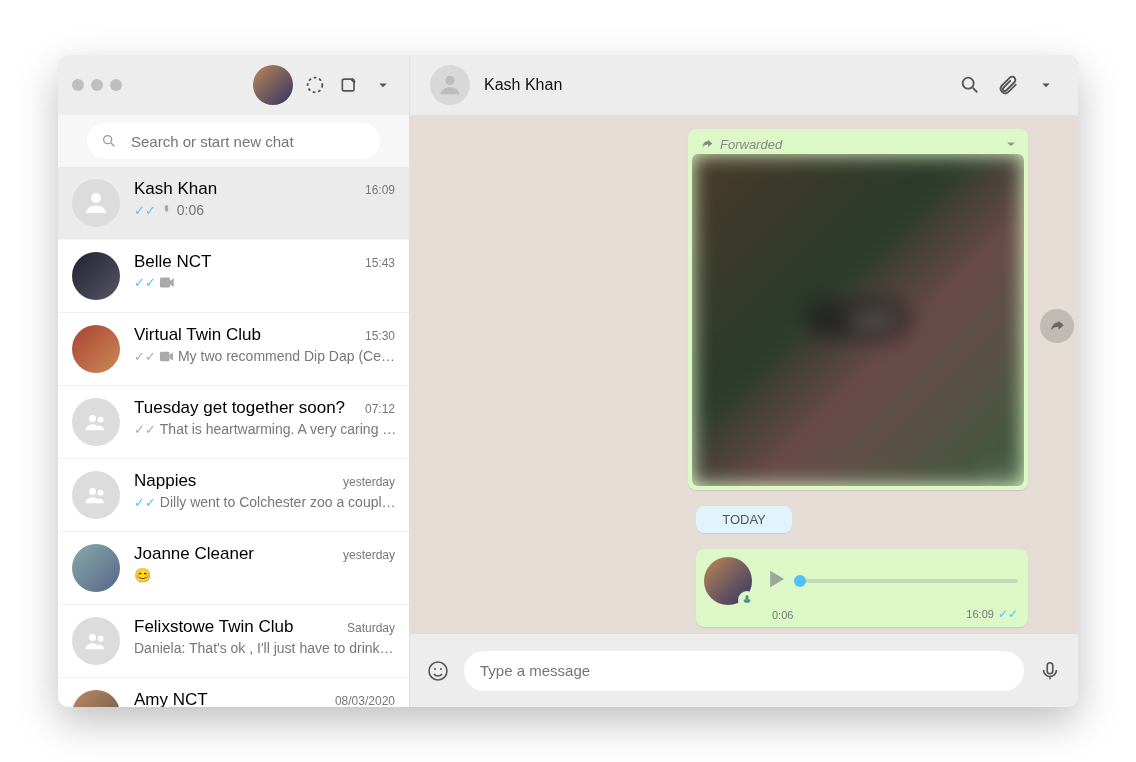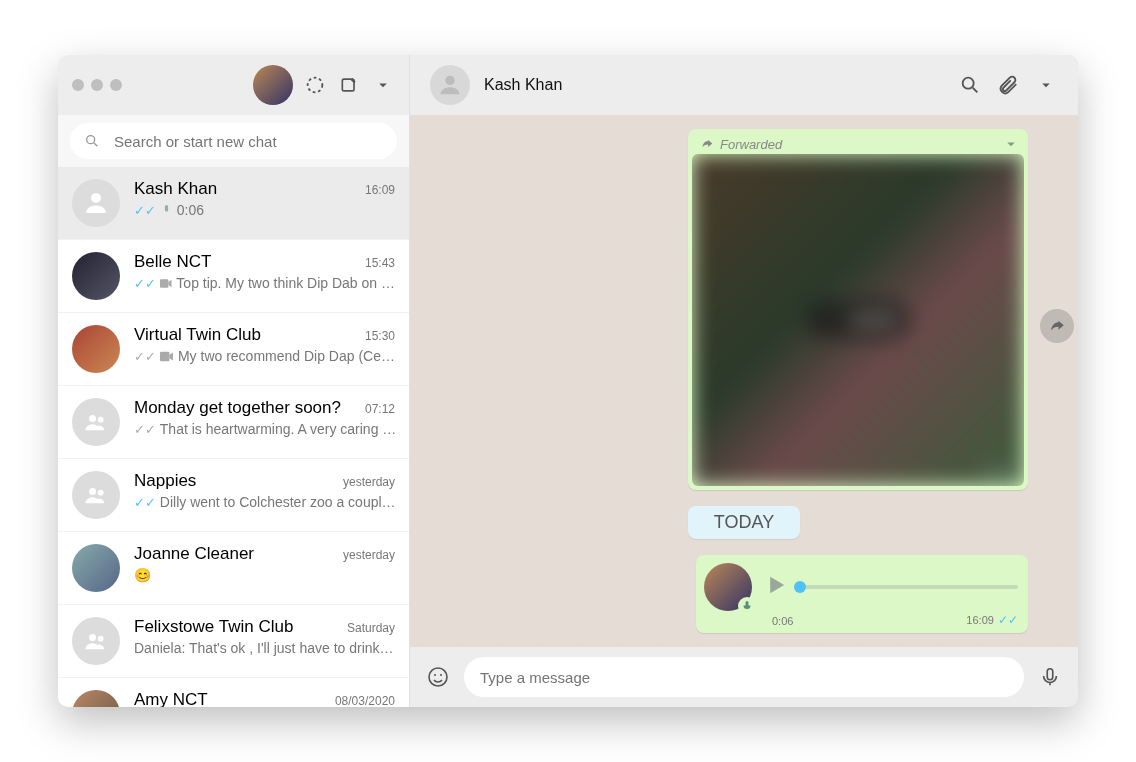--- a/index.html
+++ b/index.html
@@ -6,21 +6,21 @@
 body { font-family: -apple-system, "Segoe UI", Helvetica, Arial, sans-serif; background: #fff; display: flex; justify-content: center; align-items: center; height: 762px; }
 .window { width: 1020px; height: 652px; background: #ededed; border-radius: 10px; overflow: hidden; display: flex; box-shadow: 0 15px 40px rgba(0,0,0,.25); position: relative; }
 
 
 .left { width: 352px; display: flex; flex-direction: column; background: #fff; border-right: 1px solid #e0e0e0; }
 .lhdr { height: 60px; background: #ededed; display: flex; align-items: center; padding: 0 14px; gap: 10px; }
 .dots { display: flex; gap: 7px; margin-right: auto; }
 .dot { width: 12px; height: 12px; border-radius: 50%; background: #bfbfbf; }
 .me-av { width: 40px; height: 40px; border-radius: 50%; background: linear-gradient(135deg,#b85,#336); }
 .hicon { width: 24px; height: 24px; color: #555; cursor: pointer; display:flex; align-items:center; justify-content:center;}
-.search-wrap { padding: 8px 12px; background: #f7f7f7; }
+.search-wrap { padding: 8px 29px; background: #f7f7f7; }
 .search { display:flex; align-items:center; background:#fff; border-radius:20px; height:36px; padding:0 14px; gap:14px; color:#999;}
 .search input { border:0; outline:0; flex:1; font-size:15px; color:#444; background:transparent;}
 .chats { flex:1; overflow-y:auto; }
 .chat { display:flex; padding:12px 14px; gap:14px; cursor:pointer; border-bottom:1px solid #f2f2f2; }
 .chat.sel { background:#ebebeb; }
 .av { width:48px; height:48px; border-radius:50%; flex-shrink:0; background:#dcdcdc; display:flex; align-items:center; justify-content:center; color:#fff;}
 .av.grp svg{width:28px;height:28px;fill:#fff;}
 .cinfo { flex:1; min-width:0; }
 .crow1 { display:flex; justify-content:space-between; align-items:baseline; }
 .cname { font-size:17px; color:#000; }
@@ -40,33 +40,33 @@
 .bubble { background:#dcf8c6; border-radius:8px; padding:4px; max-width:340px; margin-left:auto; position:relative; box-shadow:0 1px 1px rgba(0,0,0,.1);}
 .fwd { display:flex; align-items:flex-start; gap:6px; color:#888; font-size:13px; font-style:italic; padding:4px 8px 2px;}
 .fwd svg{width:14px;height:14px;fill:#888;}
 .bmenu{position:absolute;right:8px;top:6px;color:#8a9a8a;}
 .img { width:332px; height:332px; border-radius:6px; background:linear-gradient(135deg,#4a3a2a 0%,#2a3a2a 40%,#6a4a4a 60%,#3a5a3a 100%); filter:blur(10px); position:relative; display:flex;align-items:center;justify-content:center;}
 .dl { filter:none; background:rgba(30,30,30,.75); color:#fff; border-radius:22px; padding:10px 16px; display:flex;align-items:center;gap:10px; font-size:14px;}
 .dl svg{width:18px;height:18px;fill:#fff;}
 .imtime{position:absolute;right:10px;bottom:6px;color:#eee;font-size:12px;filter:none;text-shadow:0 0 2px #000;}
 .share-c{position:absolute;right:-46px;top:180px;width:34px;height:34px;border-radius:50%;background:rgba(120,120,120,.35);display:flex;align-items:center;justify-content:center;}
 .share-c svg{width:18px;height:18px;fill:#666;}
-.pill { background:#e1f3fb; color:#555; font-size:18px; padding:6px 26px; border-radius:8px; margin:16px auto; width:fit-content; box-shadow:0 1px 1px rgba(0,0,0,.08);}
+.pill { background:#e1f3fb; color:#555; font-size:13px; padding:6px 26px; border-radius:8px; margin:16px auto; width:fit-content; box-shadow:0 1px 1px rgba(0,0,0,.08);}
 .voice { background:#dcf8c6; border-radius:8px; padding:8px 10px 22px 8px; width:332px; margin-left:auto; display:flex; align-items:center; gap:10px; position:relative; box-shadow:0 1px 1px rgba(0,0,0,.1);}
 .voice .vav{width:48px;height:48px;border-radius:50%;background:linear-gradient(135deg,#b85,#336);position:relative;}
 .voice .vav .mbadge{position:absolute;right:-4px;bottom:-4px;width:18px;height:18px;border-radius:50%;background:#dcf8c6;display:flex;align-items:center;justify-content:center;}
 .voice .vav .mbadge svg{width:12px;height:12px;fill:#5a8f7b;}
 .play{color:#888;}
 .play svg{width:28px;height:28px;fill:#9aa89a;}
 .track{flex:1;height:4px;background:#c4d9b8;border-radius:2px;position:relative;}
 .thumb{position:absolute;left:0;top:50%;transform:translate(-50%,-50%);width:12px;height:12px;border-radius:50%;background:#4fc3f7;}
 .vmeta{position:absolute;left:76px;bottom:6px;font-size:11px;color:#777;}
 .vtime{position:absolute;right:10px;bottom:6px;font-size:11px;color:#777;display:flex;gap:4px;align-items:center;}
 .vtime .ticks{font-size:12px;}
-.composer{height:60px;background:#ededed;display:flex;align-items:center;padding:0 16px;gap:14px;}
+.composer{height:73px;background:#ededed;display:flex;align-items:center;padding:0 16px;gap:14px;}
 .cinput{flex:1;background:#fff;border-radius:22px;height:40px;display:flex;align-items:center;padding:0 16px;}
 .cinput input{border:0;outline:0;flex:1;font-size:15px;color:#555;background:transparent;}
 .scrollthumb{position:absolute;right:2px;top:62px;width:6px;height:80px;background:rgba(0,0,0,.18);border-radius:3px;}
 </style>
 </head>
 <body>
 
 <div class="window">
 
   <div class="left">
@@ -131,21 +131,20 @@
       <div class="crow1">
               <span class="cname">Belle NCT</span>
               <span class="ctime">15:43</span>
             </div>
       <div class="crow2">
               <span class="ticks ">✓✓</span>
               <svg class="cam-s" viewBox="0 0 24 16">
                 <rect x="0" y="0" width="16" height="16" rx="2"></rect>
                 <path d="M16 5l6-4v14l-6-4z"></path>
               </svg>
-              <span>Top tip. My two think Dip Dab on …</span>
             </div>
     </div>
         </div>
         <div class="chat">
     <div class="av " style="background:linear-gradient(135deg,#a43,#c85)"></div>
     <div class="cinfo">
       <div class="crow1">
               <span class="cname">Virtual Twin Club</span>
               <span class="ctime">15:30</span>
             </div>
@@ -162,21 +161,21 @@
         <div class="chat">
     <div class="av grp" style="">
             <svg viewBox="0 0 24 24">
               <circle cx="9" cy="9" r="3"></circle>
               <circle cx="16" cy="10" r="2.5"></circle>
               <path d="M3 19c0-3 3-5 6-5s6 2 6 5zm11-4c2 0 5 1 5 4h-6"></path>
             </svg>
           </div>
     <div class="cinfo">
       <div class="crow1">
-              <span class="cname">Monday get together soon?</span>
+              <span class="cname">Tuesday get together soon?</span>
               <span class="ctime">07:12</span>
             </div>
       <div class="crow2">
               <span class="ticks gray">✓✓</span>
               <span>That is heartwarming. A very caring …</span>
             </div>
     </div>
         </div>
         <div class="chat">
     <div class="av grp" style="">

